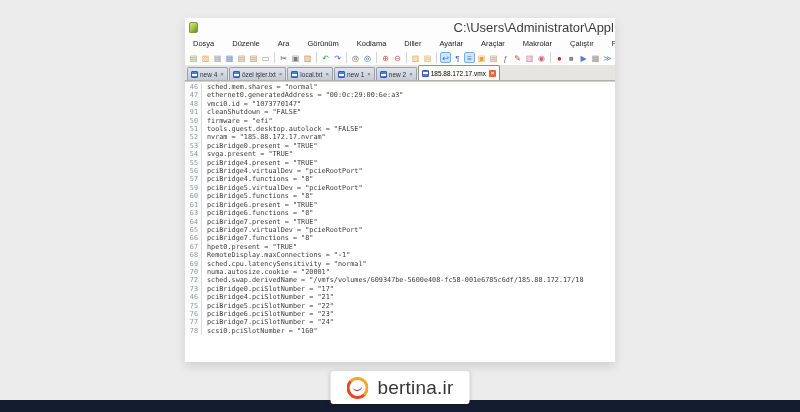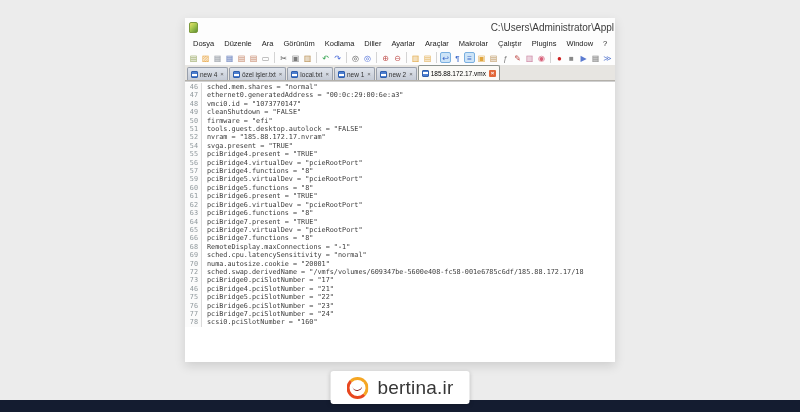--- a/index.html
+++ b/index.html
@@ -12,23 +12,23 @@
   .card {
     position:absolute; left:185px; top:18px; width:430px; height:344px;
     background:#ffffff; box-shadow:0 4px 10px rgba(0,0,0,.13);
     display:flex; flex-direction:column; overflow:hidden;
   }
 
   .titlebar { height:19px; display:flex; align-items:center; padding:0 1px 0 4px; background:#fdfdfd; }
   .npp-icon { width:9px; height:11px; border-radius:2px 2px 2px 1px;
     background:linear-gradient(135deg,#e8e06a 0%,#a8c84e 45%,#5d9136 100%);
     border:1px solid #7d9a3c; flex:0 0 auto; }
-  .title-text { margin-left:auto; font-size:10px; color:#3c3c3c; white-space:nowrap; overflow:hidden; }
-
-  .menubar { height:13px; display:flex; align-items:center; gap:10px; padding-left:8px;
+  .title-text { margin-left:auto; font-size:13px; color:#3c3c3c; white-space:nowrap; overflow:hidden; }
+
+  .menubar { height:13px; display:flex; align-items:center; gap:18px; padding-left:8px;
     background:#fdfdfd; font-size:7.5px; color:#222; }
   .menu-item { cursor:default; white-space:nowrap; }
 
   .toolbar { height:15px; display:flex; align-items:center; padding-left:3px; gap:1px; background:#fdfdfd; }
   .tb-icon { width:11px; height:11px; line-height:11px; text-align:center; font-size:8px;
     border:1px solid transparent; border-radius:2px; flex:0 0 auto; }
   .tb-icon.active { background:#cde4f7; border-color:#7ab0e0; }
   .tb-sep { width:1px; height:11px; background:#d4d4d4; margin:0 2px; flex:0 0 auto; }
 
   .tabbar { height:16px; display:flex; align-items:flex-end; gap:1px; padding-left:2px;
@@ -174,36 +174,40 @@
         </div>
         <div class="ed-row">
           <span class="ln">47</span>
           <span class="code">ethernet0.generatedAddress = "00:0c:29:00:6e:a3"</span>
         </div>
         <div class="ed-row">
           <span class="ln">48</span>
           <span class="code">vmci0.id = "1073770147"</span>
         </div>
         <div class="ed-row">
-          <span class="ln">49</span>
+          <span class="ln">91</span>
           <span class="code">cleanShutdown = "FALSE"</span>
         </div>
         <div class="ed-row">
           <span class="ln">50</span>
           <span class="code">firmware = "efi"</span>
         </div>
         <div class="ed-row">
           <span class="ln">51</span>
           <span class="code">tools.guest.desktop.autolock = "FALSE"</span>
         </div>
         <div class="ed-row">
           <span class="ln">52</span>
           <span class="code">nvram = "185.88.172.17.nvram"</span>
         </div>
         <div class="ed-row">
+          <span class="ln">53</span>
+          <span class="code">pciBridge0.present = "TRUE"</span>
+        </div>
+        <div class="ed-row">
           <span class="ln">54</span>
           <span class="code">svga.present = "TRUE"</span>
         </div>
         <div class="ed-row">
           <span class="ln">55</span>
           <span class="code">pciBridge4.present = "TRUE"</span>
         </div>
         <div class="ed-row">
           <span class="ln">56</span>
           <span class="code">pciBridge4.virtualDev = "pcieRootPort"</span>
@@ -218,38 +222,38 @@
         </div>
         <div class="ed-row">
           <span class="ln">60</span>
           <span class="code">pciBridge5.functions = "8"</span>
         </div>
         <div class="ed-row">
           <span class="ln">61</span>
           <span class="code">pciBridge6.present = "TRUE"</span>
         </div>
         <div class="ed-row">
-          <span class="ln">62</span>
-          <span class="code">pciBridge6.virtualDev = "pcieRootPort"</span>
-        </div>
-        <div class="ed-row">
           <span class="ln">63</span>
           <span class="code">pciBridge6.functions = "8"</span>
         </div>
         <div class="ed-row">
           <span class="ln">64</span>
           <span class="code">pciBridge7.present = "TRUE"</span>
         </div>
         <div class="ed-row">
           <span class="ln">65</span>
           <span class="code">pciBridge7.virtualDev = "pcieRootPort"</span>
         </div>
         <div class="ed-row">
           <span class="ln">66</span>
           <span class="code">pciBridge7.functions = "8"</span>
+        </div>
+        <div class="ed-row">
+          <span class="ln">67</span>
+          <span class="code">hpet0.present = "TRUE"</span>
         </div>
         <div class="ed-row">
           <span class="ln">68</span>
           <span class="code">RemoteDisplay.maxConnections = "-1"</span>
         </div>
         <div class="ed-row">
           <span class="ln">69</span>
           <span class="code">sched.cpu.latencySensitivity = "normal"</span>
         </div>
         <div class="ed-row">

